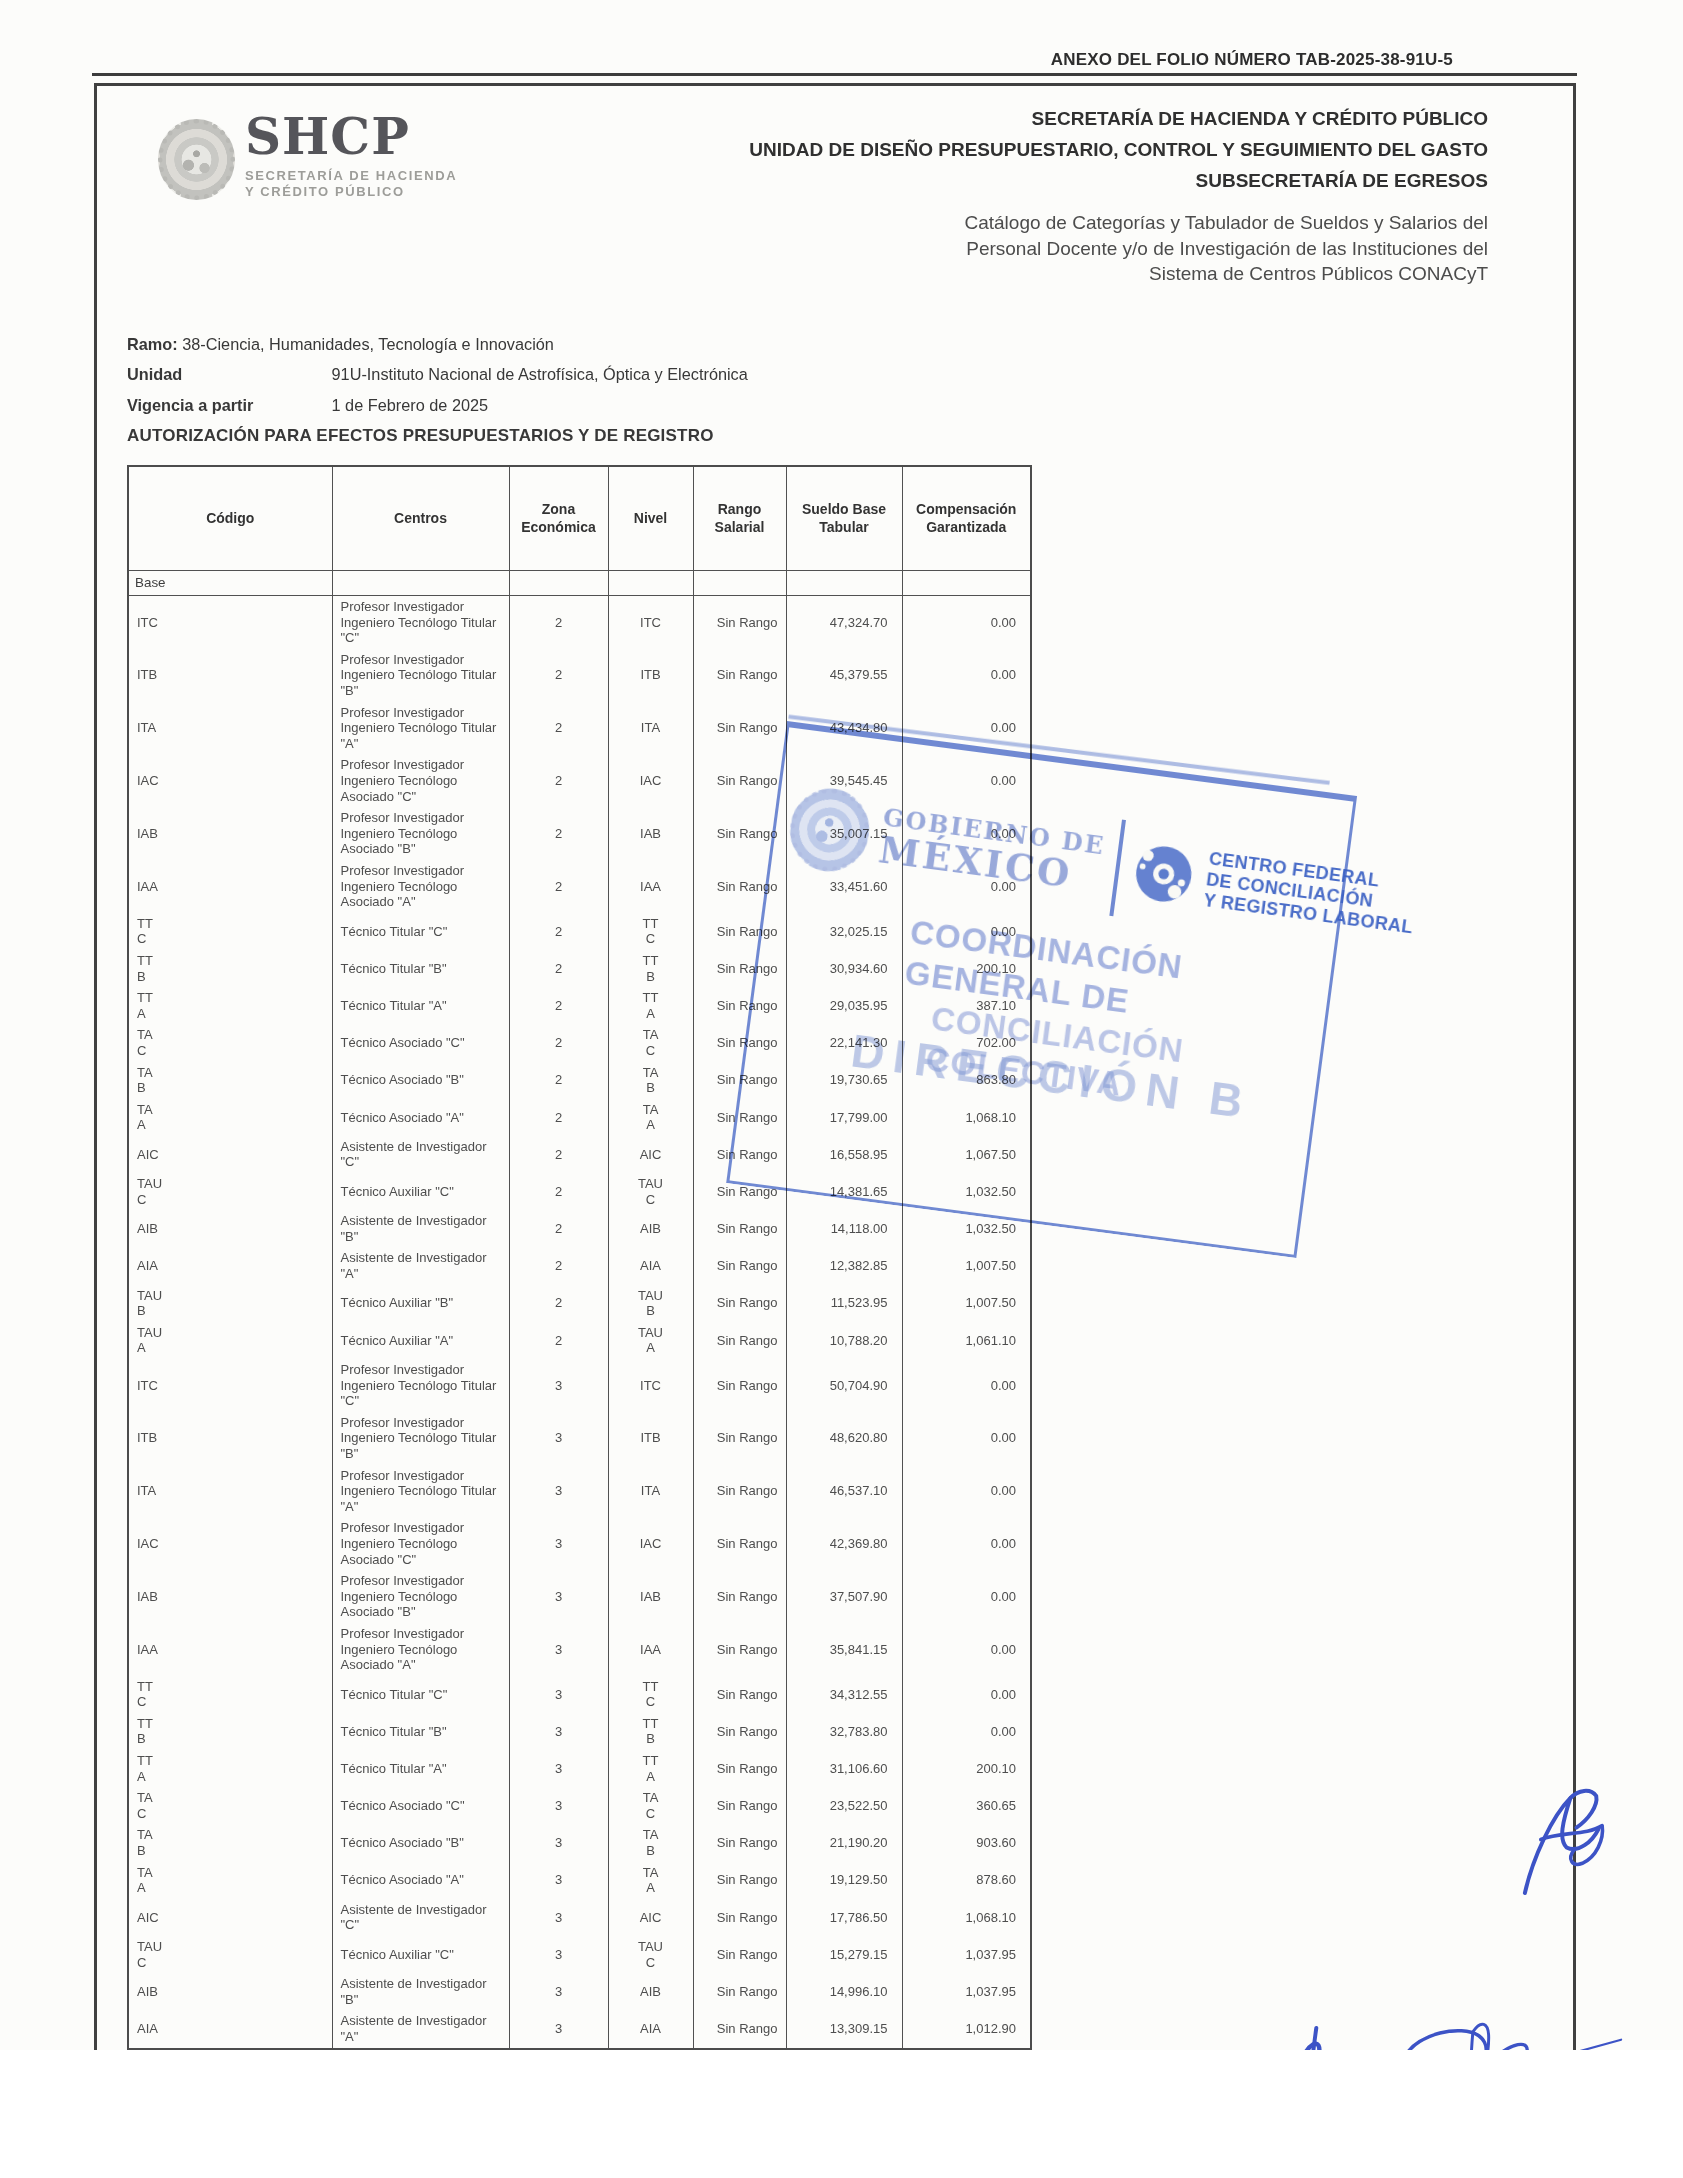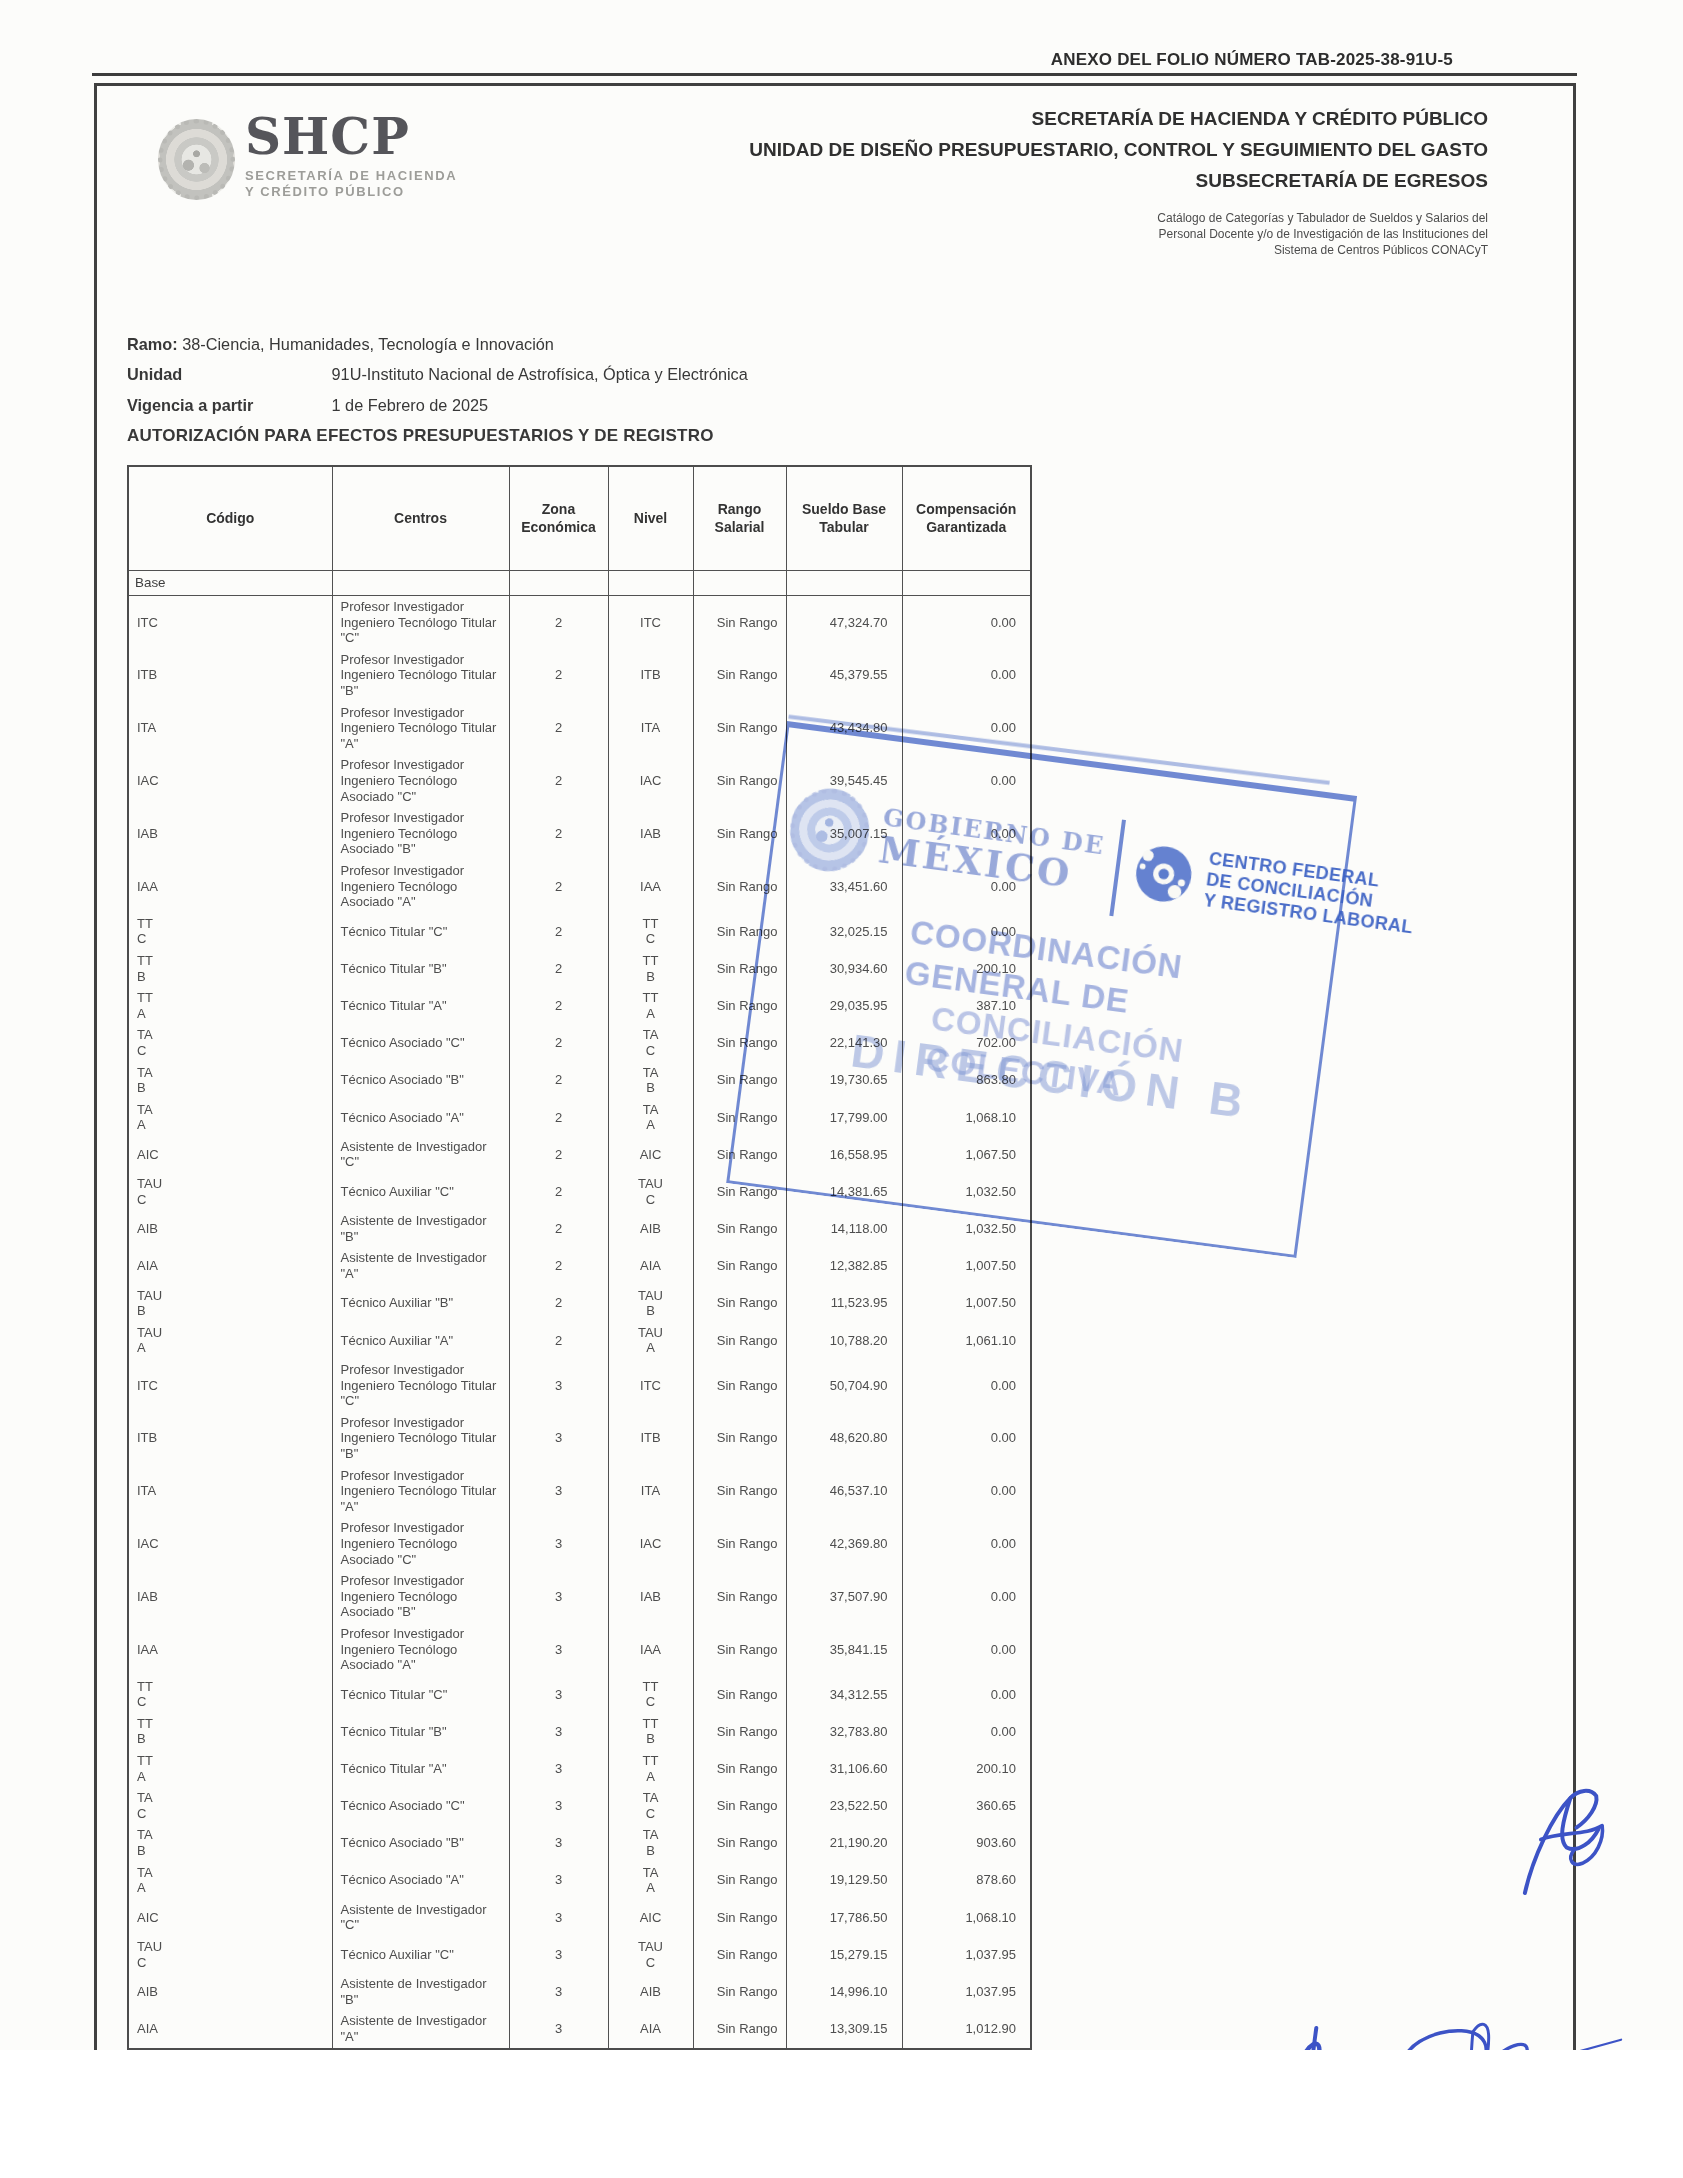--- a/index.html
+++ b/index.html
@@ -26,21 +26,21 @@
     border:5px dotted #b9b9b5;box-sizing:border-box;}
   .shcp-txt{margin-left:10px;}
   .shcp-acronym{font-family:"DejaVu Serif",serif;font-weight:bold;font-size:50px;
         line-height:1.05;color:#55555a;letter-spacing:1px;}
   .shcp-cap{margin-top:4px;font-size:13px;font-weight:bold;letter-spacing:1.6px;
         color:#9d9d99;line-height:1.3;white-space:pre-line;}
 
   
   .hdr{position:absolute;top:103px;right:195px;text-align:right;font-size:19px;
        font-weight:bold;color:#303030;line-height:1.64;}
-  .hdr-sub{position:absolute;top:210px;right:195px;text-align:right;font-size:12px;
+  .hdr-sub{position:absolute;top:210px;right:195px;text-align:right;font-size:19px;
        color:#4c4c4c;line-height:1.35;}
 
   
   .info{position:absolute;left:127px;top:329px;font-size:16.3px;line-height:1.87;color:#383838;}
   .info b{font-weight:bold;}
   .lblw{display:inline-block;width:200px;font-weight:bold;}
   .auth{font-weight:bold;font-size:17px;letter-spacing:0.2px;}
 
   
   .tblwrap{position:absolute;left:127px;top:465px;display:inline-block;

